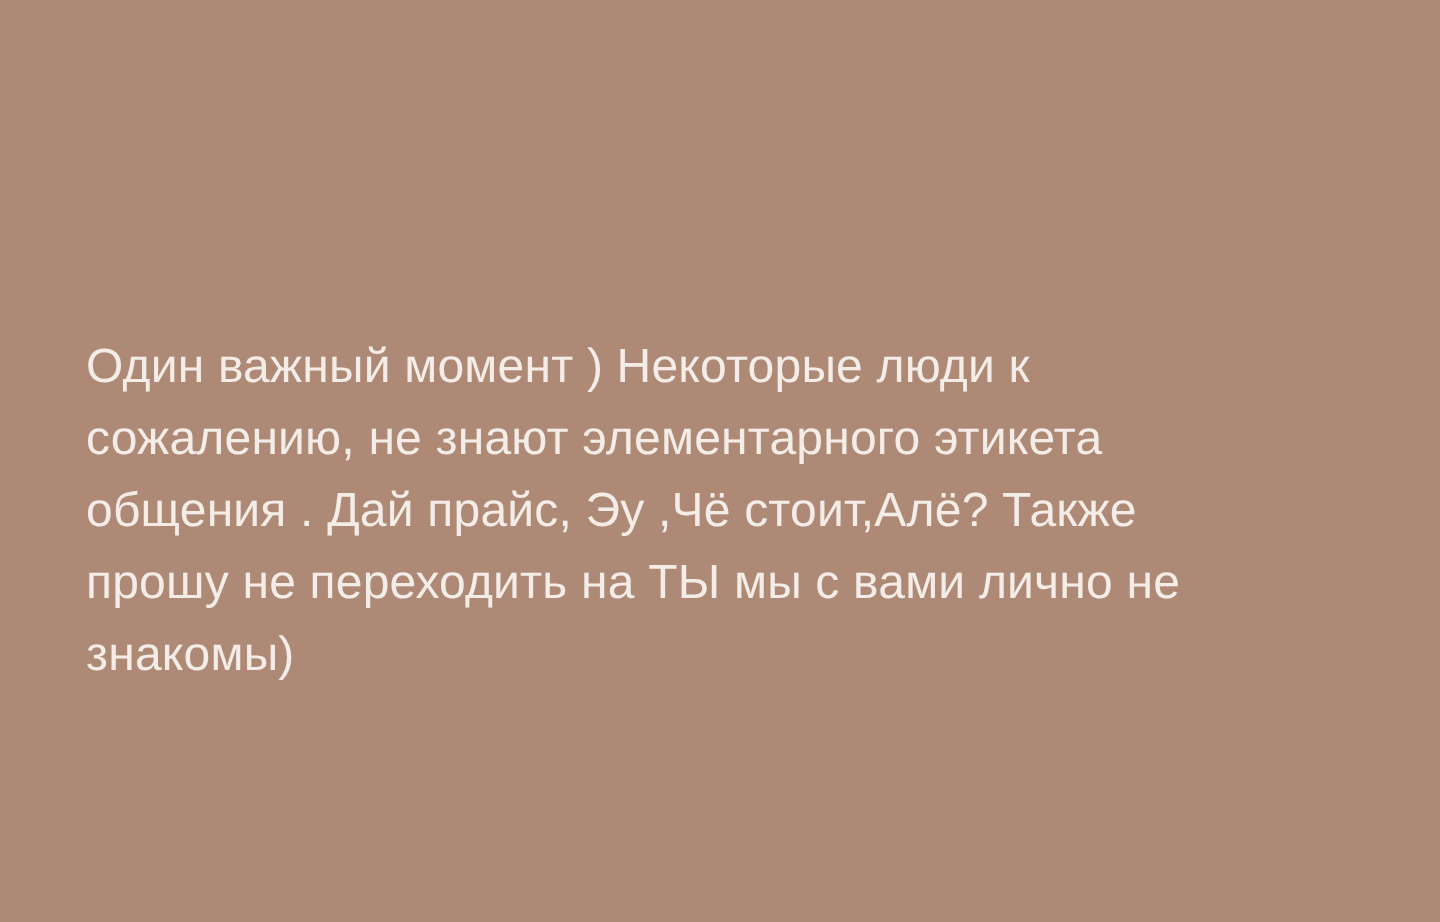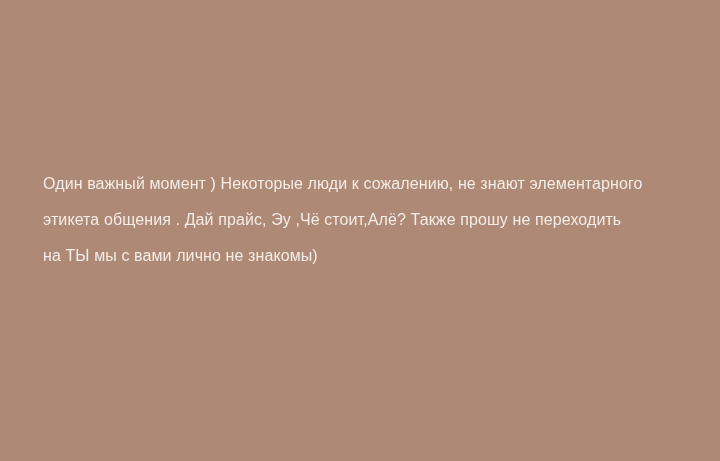--- a/index.html
+++ b/index.html
@@ -22,21 +22,21 @@
     display: block;
   }
   #message-block {
     position: absolute;
     left: 43px;
     top: 166px;
     width: 600px;
     margin: 0;
     padding: 0;
     color: #f3ece7;
-    font-size: 16px;
+    font-size: 24px;
     line-height: 36px;
     font-weight: 400;
     letter-spacing: 0.1px;
     text-align: left;
     white-space: pre-wrap;
     word-wrap: break-word;
     text-rendering: optimizeLegibility;
     -webkit-font-smoothing: antialiased;
   }
 </style>

